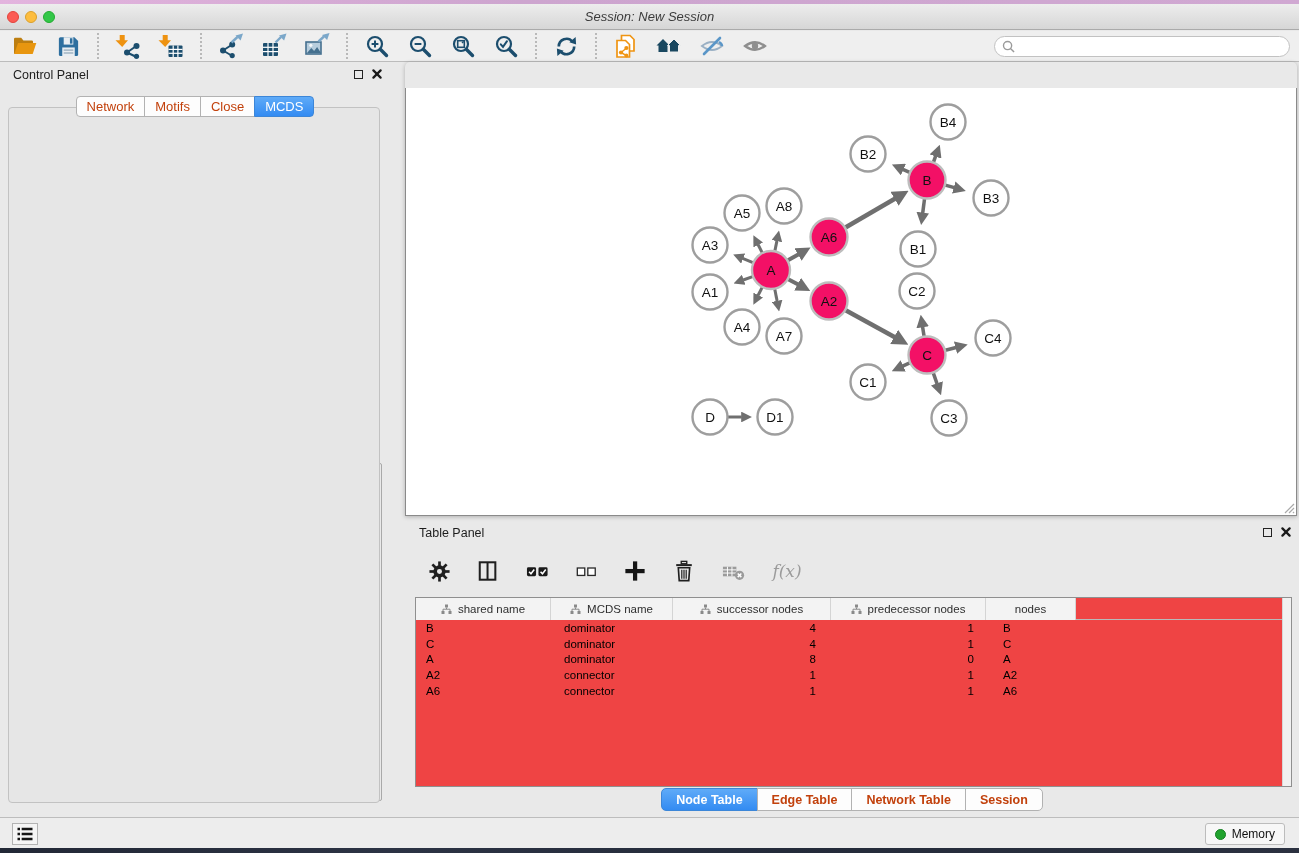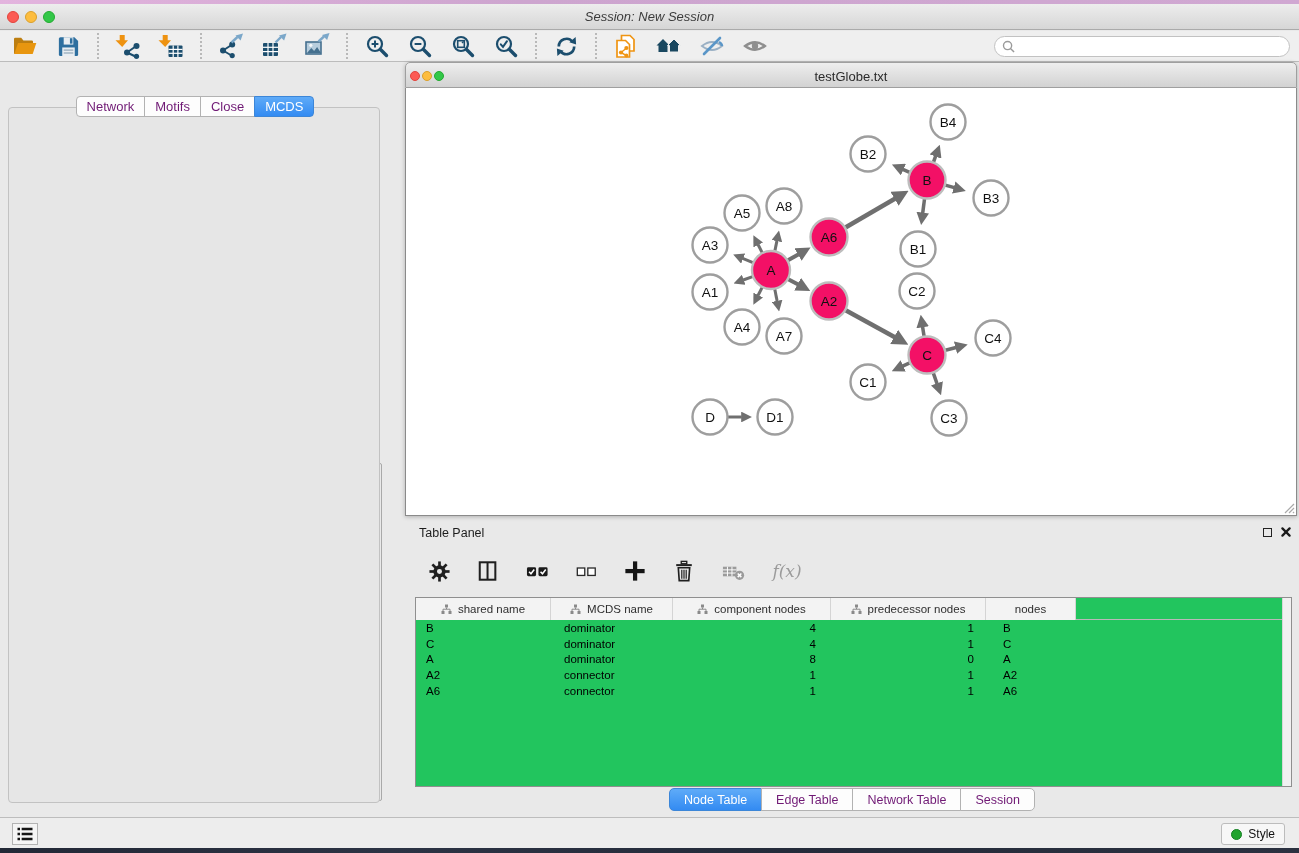--- a/index.html
+++ b/index.html
@@ -35,21 +35,21 @@
     border-radius:11px;background:#fff;display:flex;align-items:center;padding:0 7px;gap:4px;}
   .searchbox input{border:none;outline:none;flex:1;font-size:12px;font-family:inherit;background:transparent;}
 
   
   .control-panel{position:absolute;left:0;top:62px;width:390px;height:755px;}
   .panel-head{position:absolute;left:0;top:0;right:0;height:26px;}
   .panel-title{position:absolute;left:13px;top:6px;font-size:12.5px;color:#1d1d1d;}
   .panel-icons{position:absolute;right:8px;top:7px;display:flex;gap:9px;align-items:center;}
   .float-ico{width:9px;height:9px;border:1.5px solid #222;}
   .cp-tabs{position:absolute;left:0;right:0;top:34px;display:flex;justify-content:center;z-index:2;}
-  .seg{height:21px;display:flex;align-items:center;padding:0 10px;font-size:13px;color:#701a75;
+  .seg{height:21px;display:flex;align-items:center;padding:0 10px;font-size:13px;color:#c2410c;
     background:#fdfdfd;border:1px solid #b2b2b2;margin-left:-1px;cursor:default;}
   .seg:first-child{border-radius:4px 0 0 4px;margin-left:0;}
   .seg:last-child{border-radius:0 4px 4px 0;}
   .seg.selected{background:linear-gradient(#5fabf8,#338bf2);color:#fff;border-color:#3c86d8;text-align:center;}
   .cp-inner{position:absolute;left:8px;top:45px;width:372px;height:696px;background:#e6e6e6;
     border:1px solid #c2c2c2;border-radius:4px;z-index:1;}
   .opt-label{position:absolute;left:0;right:0;top:71px;text-align:center;font-size:13px;color:#111;}
   .dropdown{position:absolute;left:43px;top:95px;width:312px;height:21px;background:#fff;
     border:1px solid #ababab;border-radius:3px;display:flex;align-items:center;}
   .dropdown .val{flex:1;font-size:13px;color:#111;padding-left:7px;white-space:nowrap;overflow:hidden;}
@@ -83,31 +83,31 @@
   .nw-canvas{position:absolute;left:0;top:26px;right:0;bottom:0;background:#fff;
     border:1px solid #8a8a8a;border-top:none;}
   .resize-grip{position:absolute;right:1px;bottom:1px;}
 
   
   .table-panel{position:absolute;left:405px;top:520px;width:894px;height:297px;}
   .tp-toolbar{position:absolute;left:10px;right:7px;top:30px;height:42px;
     display:flex;align-items:center;gap:25px;padding-left:12px;}
   .tp-ico{width:24px;height:24px;display:flex;align-items:center;justify-content:center;flex:0 0 auto;}
   .fx-label{font-family:"DejaVu Serif",serif;font-style:italic;font-size:17px;color:#9b9b9b;}
-  .tablewrap{position:absolute;left:10px;right:7px;top:77px;height:190px;background:#22c55e;
+  .tablewrap{position:absolute;left:10px;right:7px;top:77px;height:190px;background:#ef4444;
     border:1px solid #8f8f8f;overflow:hidden;}
   .thead{display:flex;height:22px;border-bottom:1px solid #b9b9b9;}
   .th{height:22px;background:#f3f3f3;border-right:1px solid #d4d4d4;
     display:flex;align-items:center;justify-content:center;gap:6px;
     font-size:11.5px;color:#2f2f2f;}
   .trow{display:flex;height:15.8px;align-items:center;}
   .td{font-size:11.5px;color:#000;white-space:nowrap;overflow:hidden;}
   .tscroll{position:absolute;right:0;top:0;bottom:0;width:9px;background:#f1f1f1;border-left:1px solid #d7d7d7;}
   .tp-tabs{position:absolute;left:0;right:0;top:268px;display:flex;justify-content:center;}
-  .tp-tabs .seg{height:23px;font-size:12.5px;padding:0 14px;}
+  .tp-tabs .seg{height:23px;font-size:12.5px;padding:0 14px;font-weight:bold;}
   .tp-tabs .seg:first-child{border-radius:5px 0 0 5px;}
   .tp-tabs .seg:last-child{border-radius:0 5px 5px 0;}
 
   
   .statusbar{position:absolute;left:0;top:817px;width:1299px;height:31px;
     background:#ededed;border-top:1px solid #bdbdbd;}
   .list-btn{position:absolute;left:12px;top:5px;width:26px;height:22px;background:#f5f5f5;
     border:1px solid #b3b3b3;display:flex;align-items:center;justify-content:center;}
   .memory-btn{position:absolute;right:14px;top:5px;height:22px;background:#f7f7f7;
     border:1px solid #bcbcbc;border-radius:3px;display:flex;align-items:center;gap:6px;padding:0 9px;}
@@ -287,20 +287,32 @@
     <div class="searchbox">
       <svg width="13" height="13" viewBox="0 0 14 14">
           <circle cx="6" cy="6" r="4.4" fill="none" stroke="#9a9a9a" stroke-width="1.5"></circle>
           <line x1="9.4" y1="9.4" x2="13" y2="13" stroke="#9a9a9a" stroke-width="1.6"></line>
         </svg>
       <input value="" placeholder="" style="">
     </div>
   </div>
 
   <div class="control-panel">
+    <div class="panel-head">
+      <div class="panel-title">Control Panel</div>
+      <div class="panel-icons">
+        <div class="float-ico"></div>
+        <svg width="10" height="10" viewBox="0 0 10 10">
+            <g stroke="#1a1a1a" stroke-width="2.2" stroke-linecap="round">
+              <line x1="1.4" y1="1.4" x2="8.6" y2="8.6"></line>
+              <line x1="8.6" y1="1.4" x2="1.4" y2="8.6"></line>
+            </g>
+          </svg>
+      </div>
+    </div>
     <div class="cp-inner"></div>
     <div class="cp-tabs">
         <div class="seg">Network</div>
         <div class="seg">Motifs</div>
         <div class="seg">Close</div>
         <div class="seg selected">MCDS</div>
       </div>
     <div class="opt-label">Optimization criterion:</div>
     <div class="dropdown">
       <div class="val">largest connected component (directed)</div>
@@ -320,28 +332,20 @@
             <div class="item">B</div>
             <div class="item">C</div>
             <div class="item">A6</div>
           </div>
         <div class="vscroll"></div>
       </div>
     </div>
   </div>
 
   <div class="net-window">
-    <div class="nw-titlebar">
-      <div class="nw-lights">
-        <div class="light red"></div>
-        <div class="light yellow"></div>
-        <div class="light green"></div>
-      </div>
-      <div class="nw-title">testGlobe.txt</div>
-    </div>
     <div class="nw-canvas">
       <svg id="graph-svg" width="890" height="427" viewBox="0 0 890 427">
           <defs>
             <marker id="arrowhead" viewBox="0 0 10 10" refX="0.5" refY="5" markerWidth="3.6" markerHeight="3.6" orient="auto">
               <path d="M0,0 L10,5 L0,10 Z" fill="#6f6f6f"></path>
             </marker>
           </defs>
           <line x1="346.65653200526896" y1="188.6156769817063" x2="337.20638052379513" y2="192.02392833568044" stroke="#6f6f6f" stroke-width="3" marker-end="url(#arrowhead)"></line>
           <line x1="346.9565497961169" y1="174.6051433590643" x2="336.66327139472173" y2="170.38658663718104" stroke="#6f6f6f" stroke-width="3" marker-end="url(#arrowhead)"></line>
           <line x1="356.1575837474492" y1="199.37992159984117" x2="352.0070407033355" y2="207.53788551413368" stroke="#6f6f6f" stroke-width="3" marker-end="url(#arrowhead)"></line>
@@ -570,21 +574,21 @@
           </div>
           <div class="th" style="width: 158px;">
             <svg width="11" height="11" viewBox="0 0 11 11">
               <g fill="#8a8a8a">
                 <rect x="4" y="0.5" width="3" height="3"></rect>
                 <rect x="0.5" y="7" width="3" height="3"></rect>
                 <rect x="7.5" y="7" width="3" height="3"></rect>
               </g>
               <path d="M5.5 3.5 V5.2 M2 7 V5.2 H9 V7" fill="none" stroke="#8a8a8a" stroke-width="1"></path>
             </svg>
-            <span>component nodes</span>
+            <span>successor nodes</span>
           </div>
           <div class="th" style="width: 155px;">
             <svg width="11" height="11" viewBox="0 0 11 11">
               <g fill="#8a8a8a">
                 <rect x="4" y="0.5" width="3" height="3"></rect>
                 <rect x="0.5" y="7" width="3" height="3"></rect>
                 <rect x="7.5" y="7" width="3" height="3"></rect>
               </g>
               <path d="M5.5 3.5 V5.2 M2 7 V5.2 H9 V7" fill="none" stroke="#8a8a8a" stroke-width="1"></path>
             </svg>
@@ -649,18 +653,18 @@
             <rect x="8" y="4.5" width="13" height="3"></rect>
             <rect x="3" y="10.5" width="3" height="3"></rect>
             <rect x="8" y="10.5" width="13" height="3"></rect>
             <rect x="3" y="16.5" width="3" height="3"></rect>
             <rect x="8" y="16.5" width="13" height="3"></rect>
           </g>
         </svg>
     </div>
     <div class="memory-btn">
       <div class="memory-dot"></div>
-      <span class="lbl">Style</span>
+      <span class="lbl">Memory</span>
     </div>
   </div>
 
   <div class="strip-bottom"></div>
 </div>
 
 </body></html>

